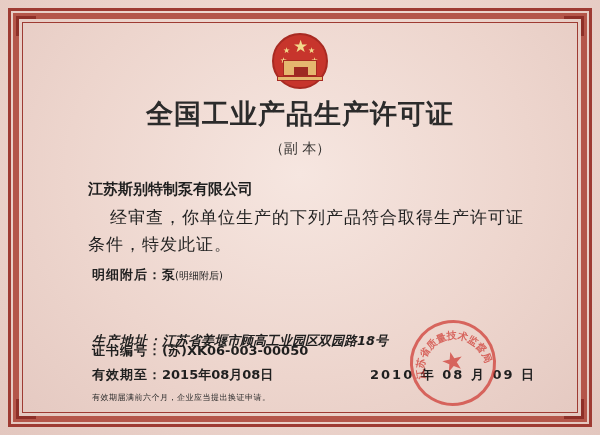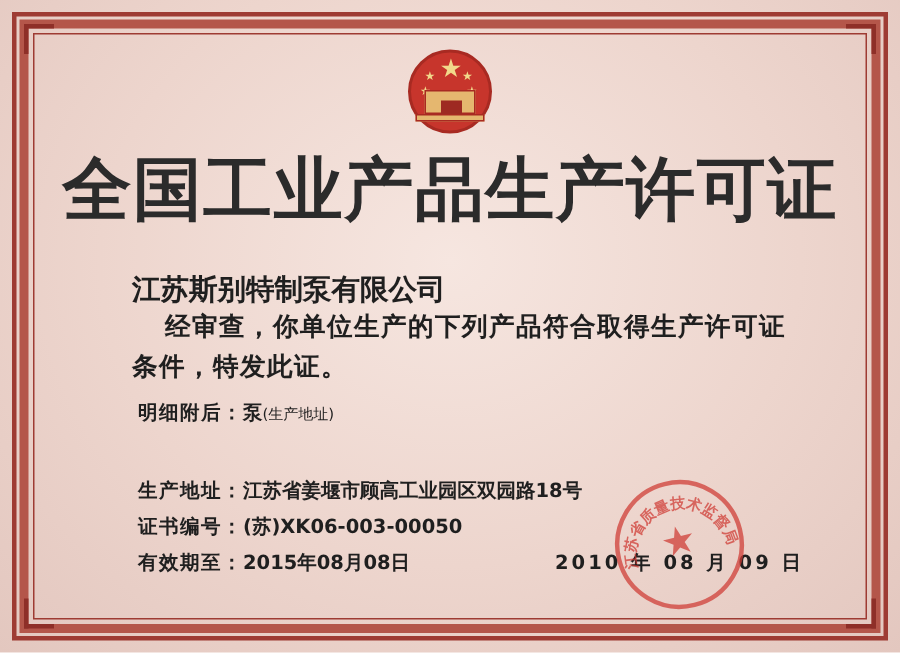--- a/index.html
+++ b/index.html
@@ -113,78 +113,78 @@
     box-sizing: border-box;
   }
 
   
   .title {
     position: absolute;
     top: 68px;
     left: 0; right: 0;
     text-align: center;
     font-family: "DejaVu Sans", sans-serif;
-    font-size: 46px;
+    font-size: 27px;
     font-weight: bold;
     color: #2b2b2b;
     letter-spacing: 1px;
     white-space: nowrap;
   }
   .subtitle {
     position: absolute;
     top: 112px;
     left: 0; right: 0;
     text-align: center;
     font-size: 14px;
     color: #33312f;
   }
 
   
   .company {
     position: absolute;
     top: 152px;
     left: 58px;
-    font-size: 19px;
+    font-size: 15px;
     font-weight: bold;
     color: #1f1f1f;
   }
   .para1 {
     position: absolute;
     top: 178px;
     left: 80px;
     font-size: 17px;
-    font-weight: bold;
+    font-weight: normal;
     color: #1f1f1f;
     letter-spacing: 1px;
   }
   .para2 {
     position: absolute;
     top: 205px;
     left: 58px;
     font-size: 17px;
-    font-weight: bold;
+    font-weight: normal;
     color: #1f1f1f;
     letter-spacing: 1px;
   }
 
   .field {
     position: absolute;
     left: 62px;
     font-size: 13px;
     color: #1f1f1f;
     font-weight: bold;
     white-space: nowrap;
   }
   .field .lbl { letter-spacing: 1px; }
   .field .val { font-weight: bold; }
   .field .small { font-size: 10px; font-weight: normal; }
 
   .f-product { top: 238px; }
   .f-address { top: 266px; }
-  .f-prodplace { top: 290px; }
+  .f-prodplace { top: 304px; font-style: italic; }
   .f-certno  { top: 314px; }
   .f-valid   { top: 338px; }
 
   .date-line {
     position: absolute;
     top: 338px;
     left: 340px;
     font-size: 13px;
     color: #1f1f1f;
     font-weight: bold;
@@ -259,27 +259,28 @@
       <div class="emblem-star big">★</div>
       <div class="emblem-star s1">★</div>
       <div class="emblem-star s2">★</div>
       <div class="emblem-star s3">★</div>
       <div class="emblem-star s4">★</div>
       <div class="emblem-gate"></div>
       <div class="emblem-base"></div>
     </div>
 
     <div class="title">全国工业产品生产许可证</div>
+    <div class="subtitle">（副 本）</div>
 
     <div class="company">江苏斯别特制泵有限公司</div>
     <div class="para1">经审查，你单位生产的下列产品符合取得生产许可证</div>
     <div class="para2">条件，特发此证。</div>
 
     <div class="field f-product">
-      <span class="lbl">明细附后：</span><span class="val">泵</span><span class="small">(生产地址)</span>
+      <span class="lbl">明细附后：</span><span class="val">泵</span><span class="small">(明细附后)</span>
     </div>
 
 
     <div class="field f-prodplace">
       <span class="lbl">生产地址：</span><span class="val">江苏省姜堰市顾高工业园区双园路18号</span>
     </div>
 
     <div class="field f-certno">
       <span class="lbl">证书编号：</span><span class="val">(苏)XK06-003-00050</span>
     </div>
@@ -290,20 +291,21 @@
 
     <div class="date-line">
       <span>2010</span>
       <span>年</span>
       <span>08</span>
       <span>月</span>
       <span>09</span>
       <span>日</span>
     </div>
 
+    <div class="footnote">有效期届满前六个月，企业应当提出换证申请。</div>
 
     <div class="seal">
       <div class="seal-ring"></div>
       <svg class="seal-arc" viewBox="0 0 86 86">
         <defs>
           <path id="sealArcPath" d="M 12,50 A 31,31 0 0 1 74,50"></path>
         </defs>
         <text>
           <textPath href="#sealArcPath" startOffset="50%" text-anchor="middle">江苏省质量技术监督局</textPath>
         </text>

